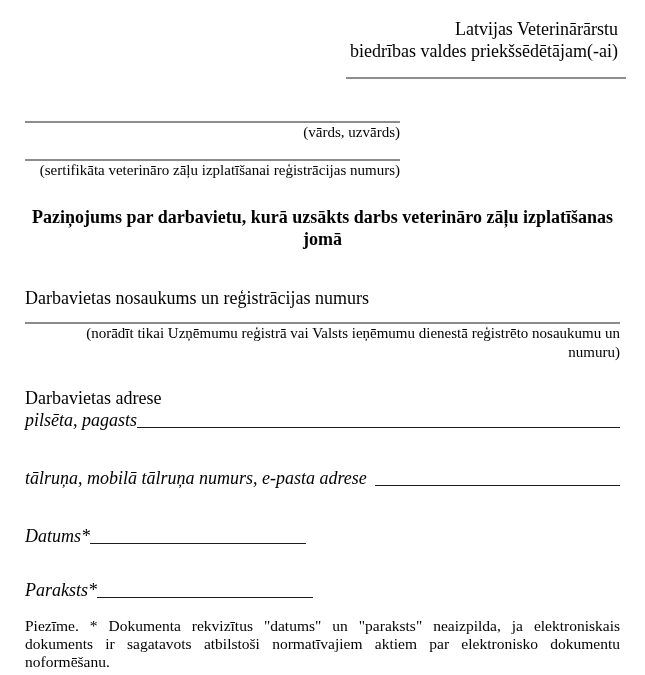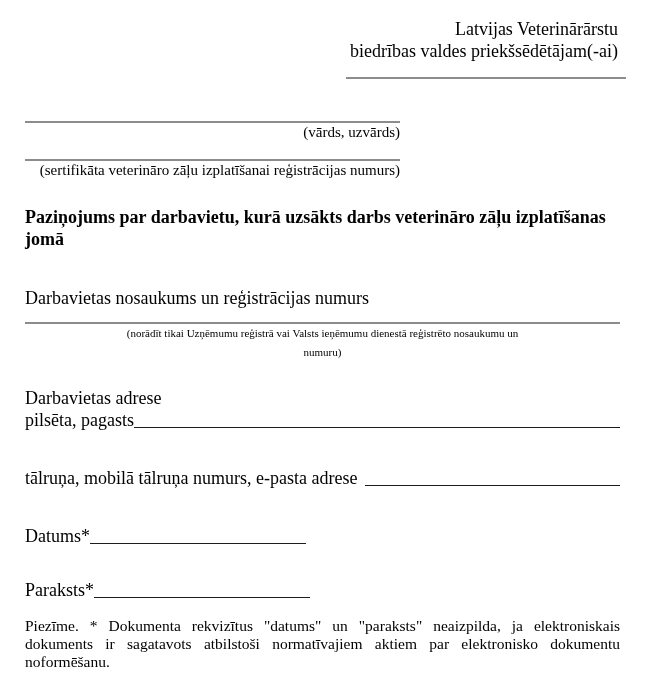--- a/index.html
+++ b/index.html
@@ -42,36 +42,37 @@
   }
 
   .caption {
     font-size: 15px;
     line-height: 19px;
     text-align: right;
     white-space: nowrap;
     width: 375px;
   }
   .caption-center {
-    font-size: 11px;
+    font-size: 15px;
     line-height: 19px;
-    text-align: center;
+    text-align: right;
     width: 595px;
   }
 
   .title {
     margin-top: 26px;
     font-weight: bold;
+    text-align: center;
   }
 
   .label-nosaukums { margin-top: 37px; }
   .label-adrese { margin-top: 25px; }
 
   .row { display: flex; }
-  .row .lbl { white-space: nowrap; }
+  .row .lbl { white-space: nowrap; font-style: italic; }
   .fill {
     flex: 1;
     border-bottom: 1.5px solid #1c1c1c;
     margin-bottom: 3px;
   }
   .fill-gap { margin-left: 8px; }
   .blank {
     width: 216px;
     border-bottom: 1.5px solid #1c1c1c;
     margin-bottom: 3px;

